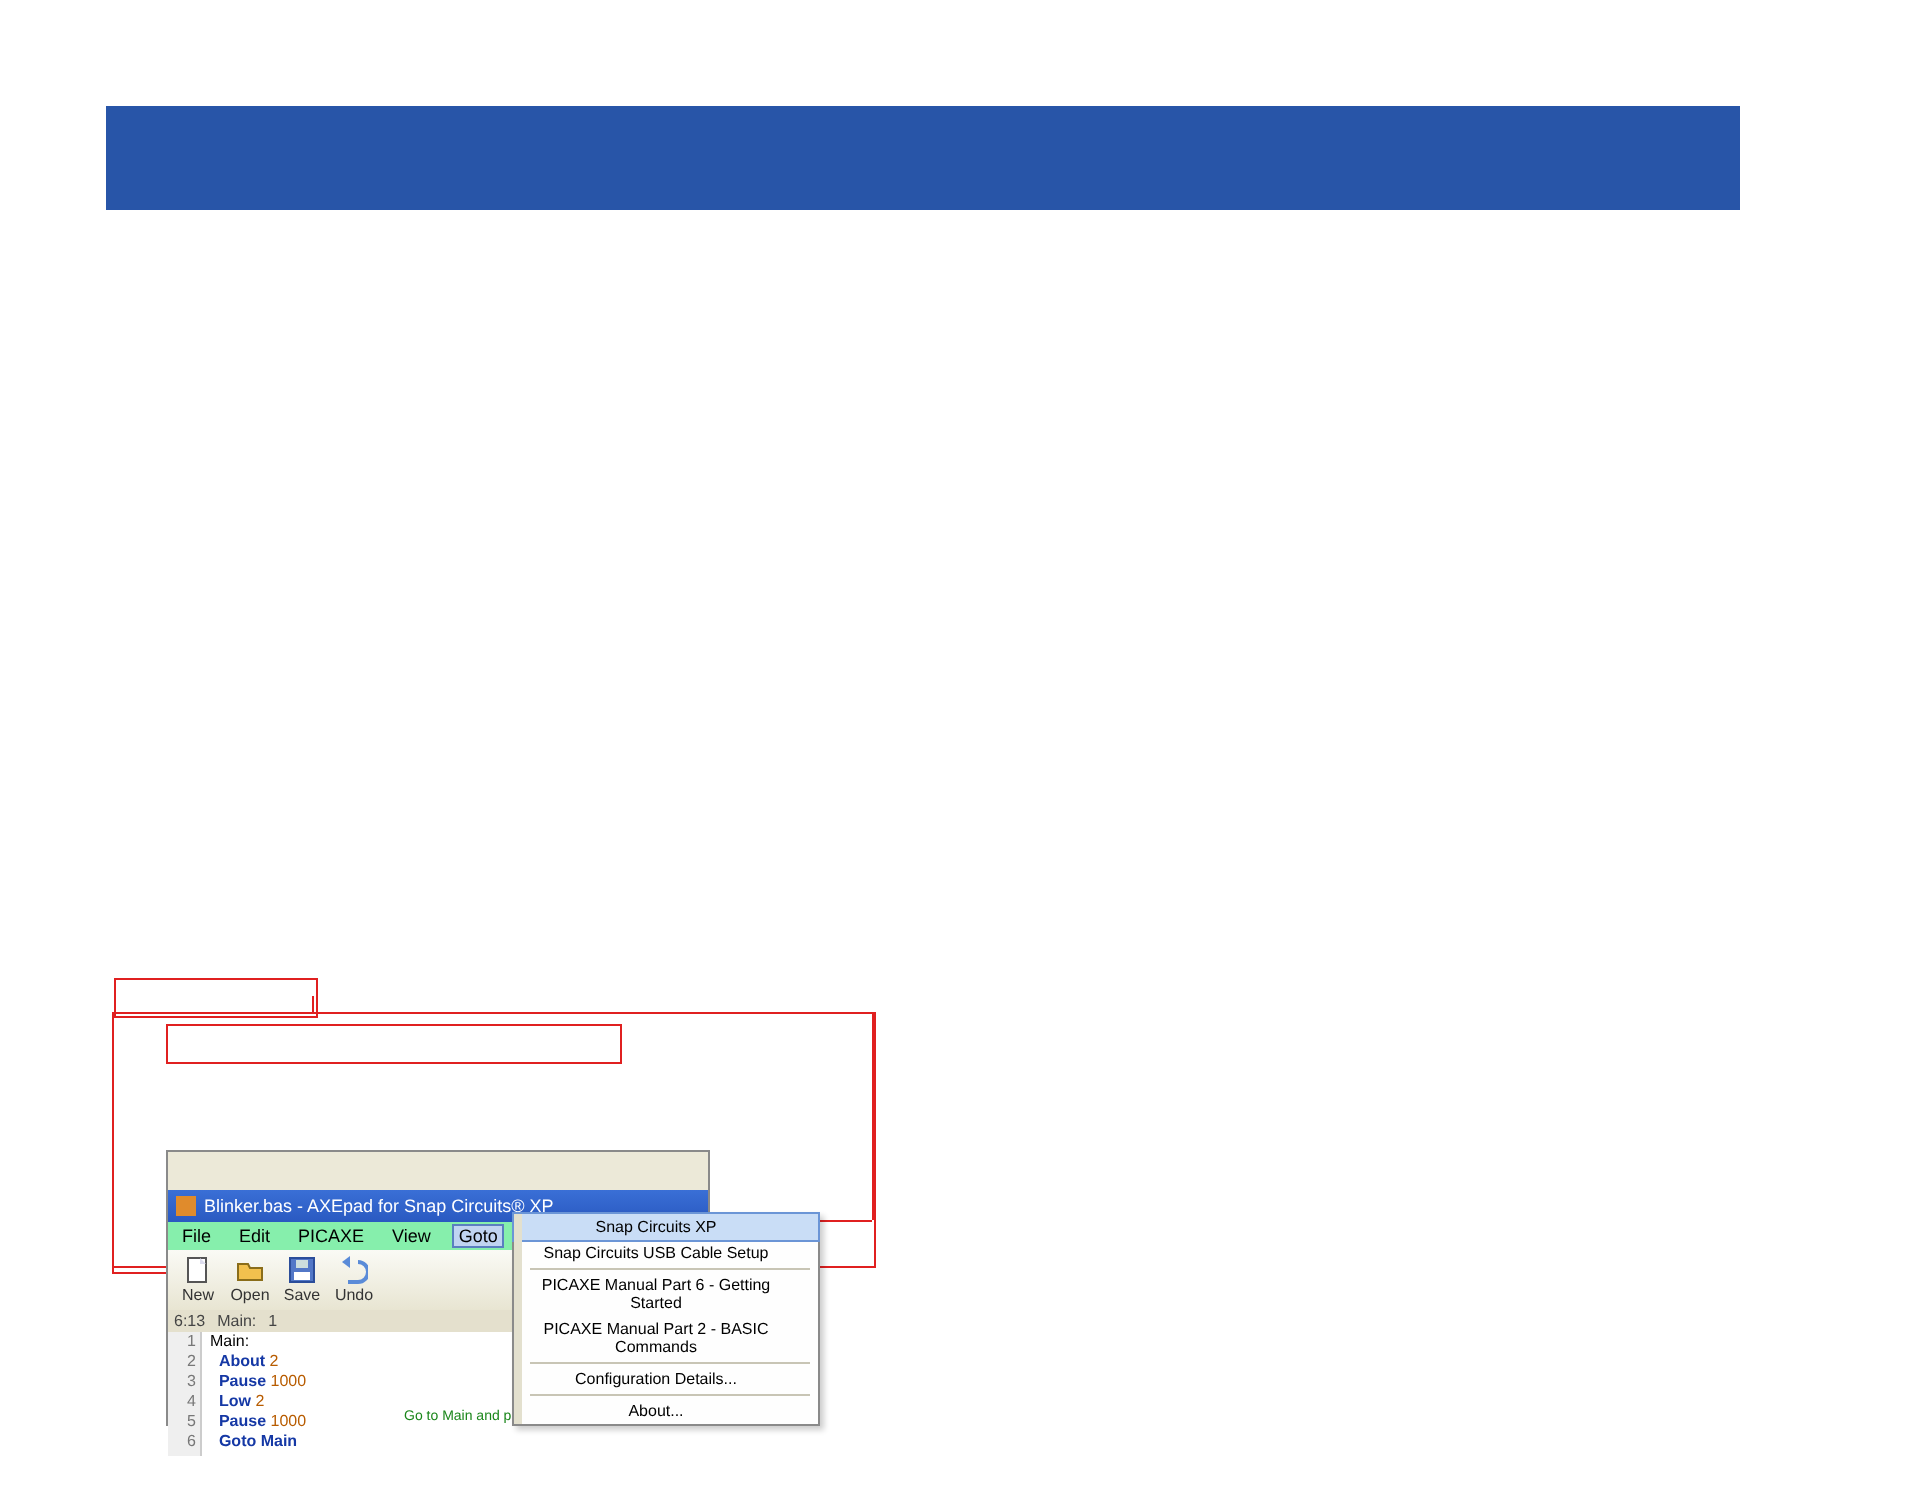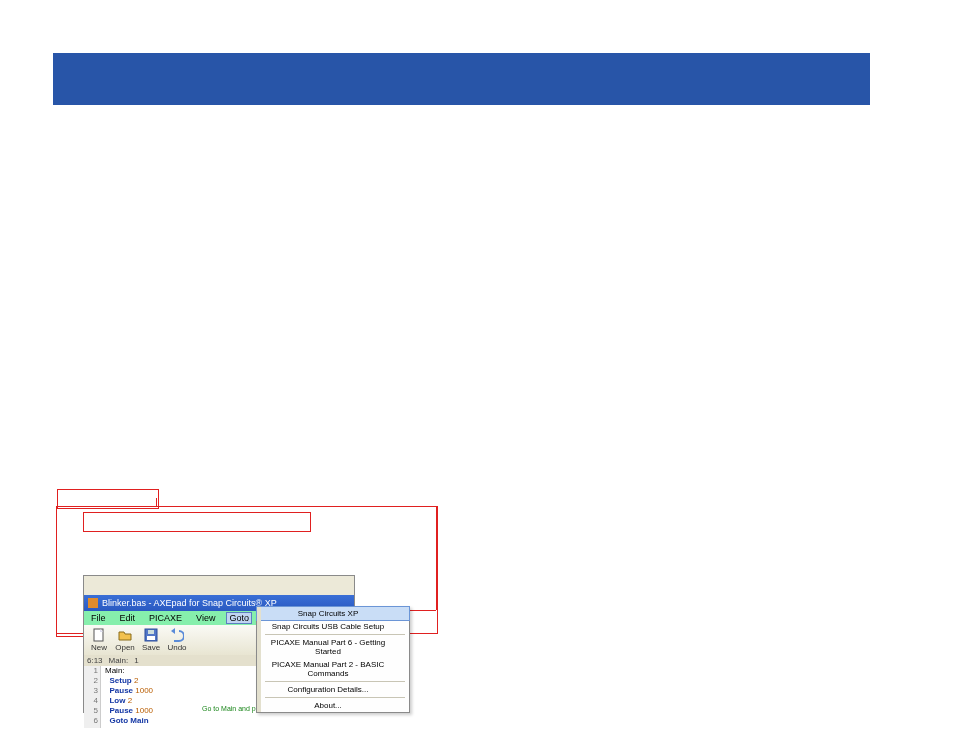--- a/index.html
+++ b/index.html
@@ -310,21 +310,21 @@
       <div class="gutter">
         <div>1</div>
         <div>2</div>
         <div>3</div>
         <div>4</div>
         <div>5</div>
         <div>6</div>
       </div>
       <div class="code">
         <div><span class="lbl">Main:</span></div>
-        <div>&nbsp;&nbsp;<span class="kw">Setup</span> <span class="num">2</span></div>
+        <div>&nbsp;&nbsp;<span class="kw">About</span> <span class="num">2</span></div>
         <div>&nbsp;&nbsp;<span class="kw">Pause</span> <span class="num">1000</span></div>
         <div>&nbsp;&nbsp;<span class="kw">Low</span> <span class="num">2</span></div>
         <div>&nbsp;&nbsp;<span class="kw">Pause</span> <span class="num">1000</span></div>
         <div>&nbsp;&nbsp;<span class="kw">Goto Main</span></div>
       </div>
     </div>
     <div class="greenhint">Go to Main and perform the instructions there!</div>
   </div>
 
 </div>

